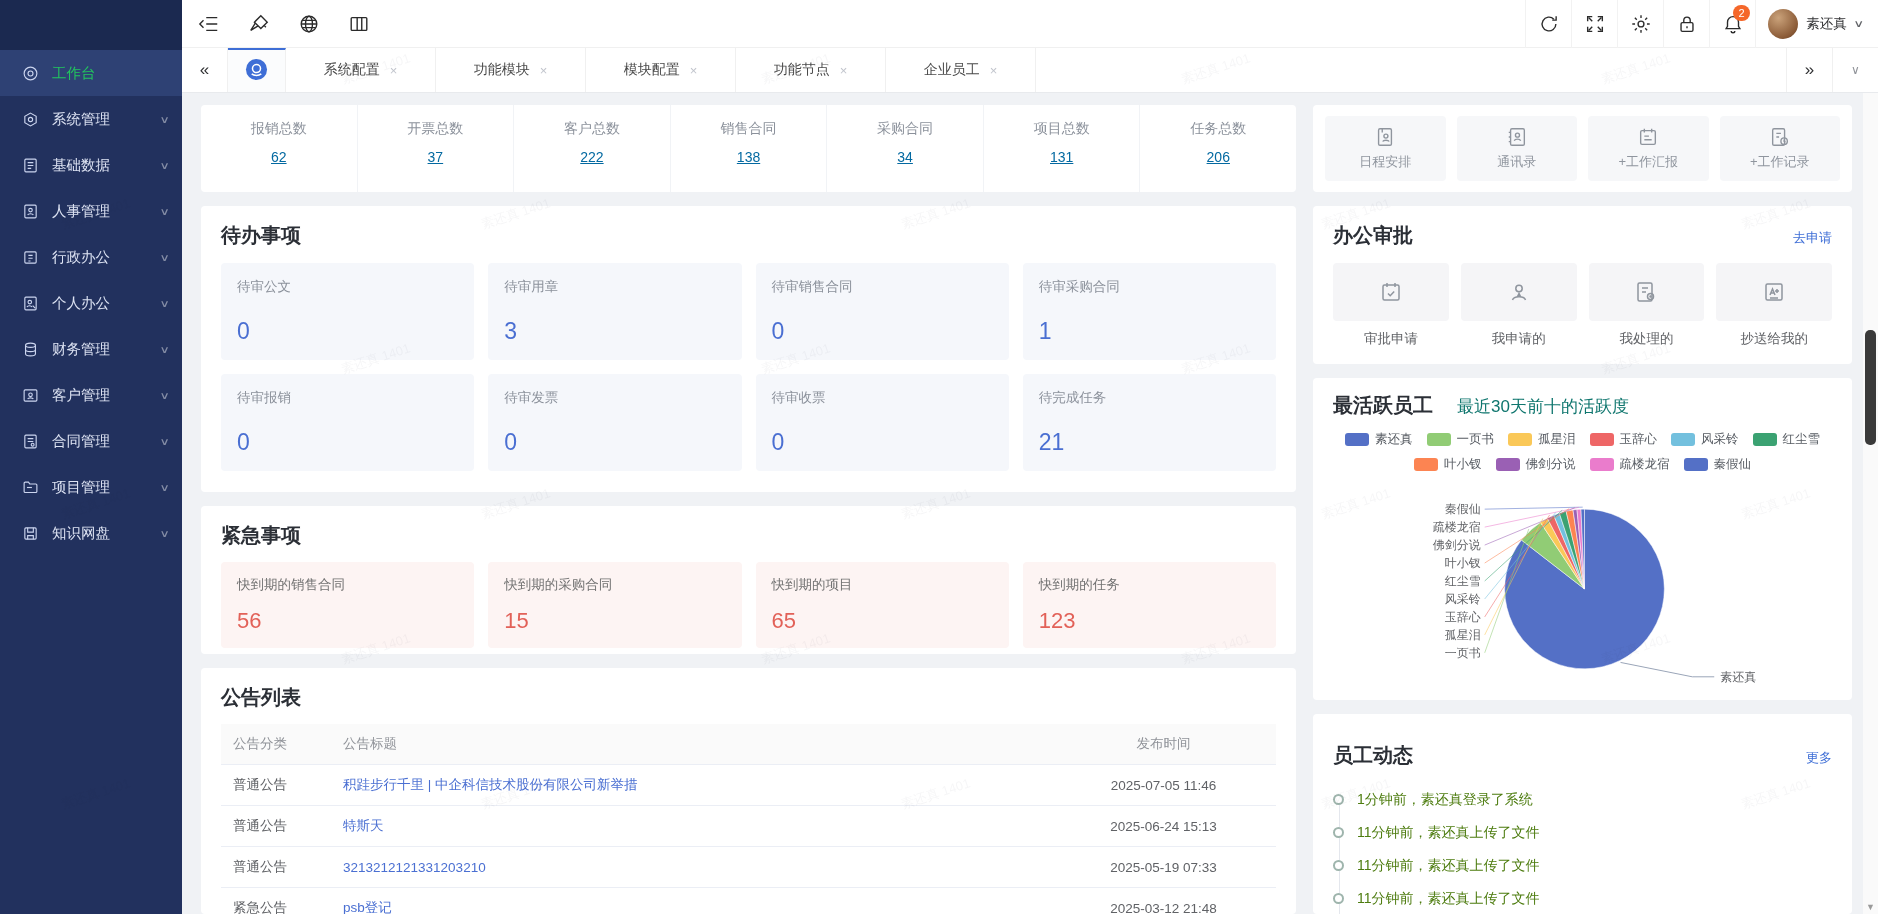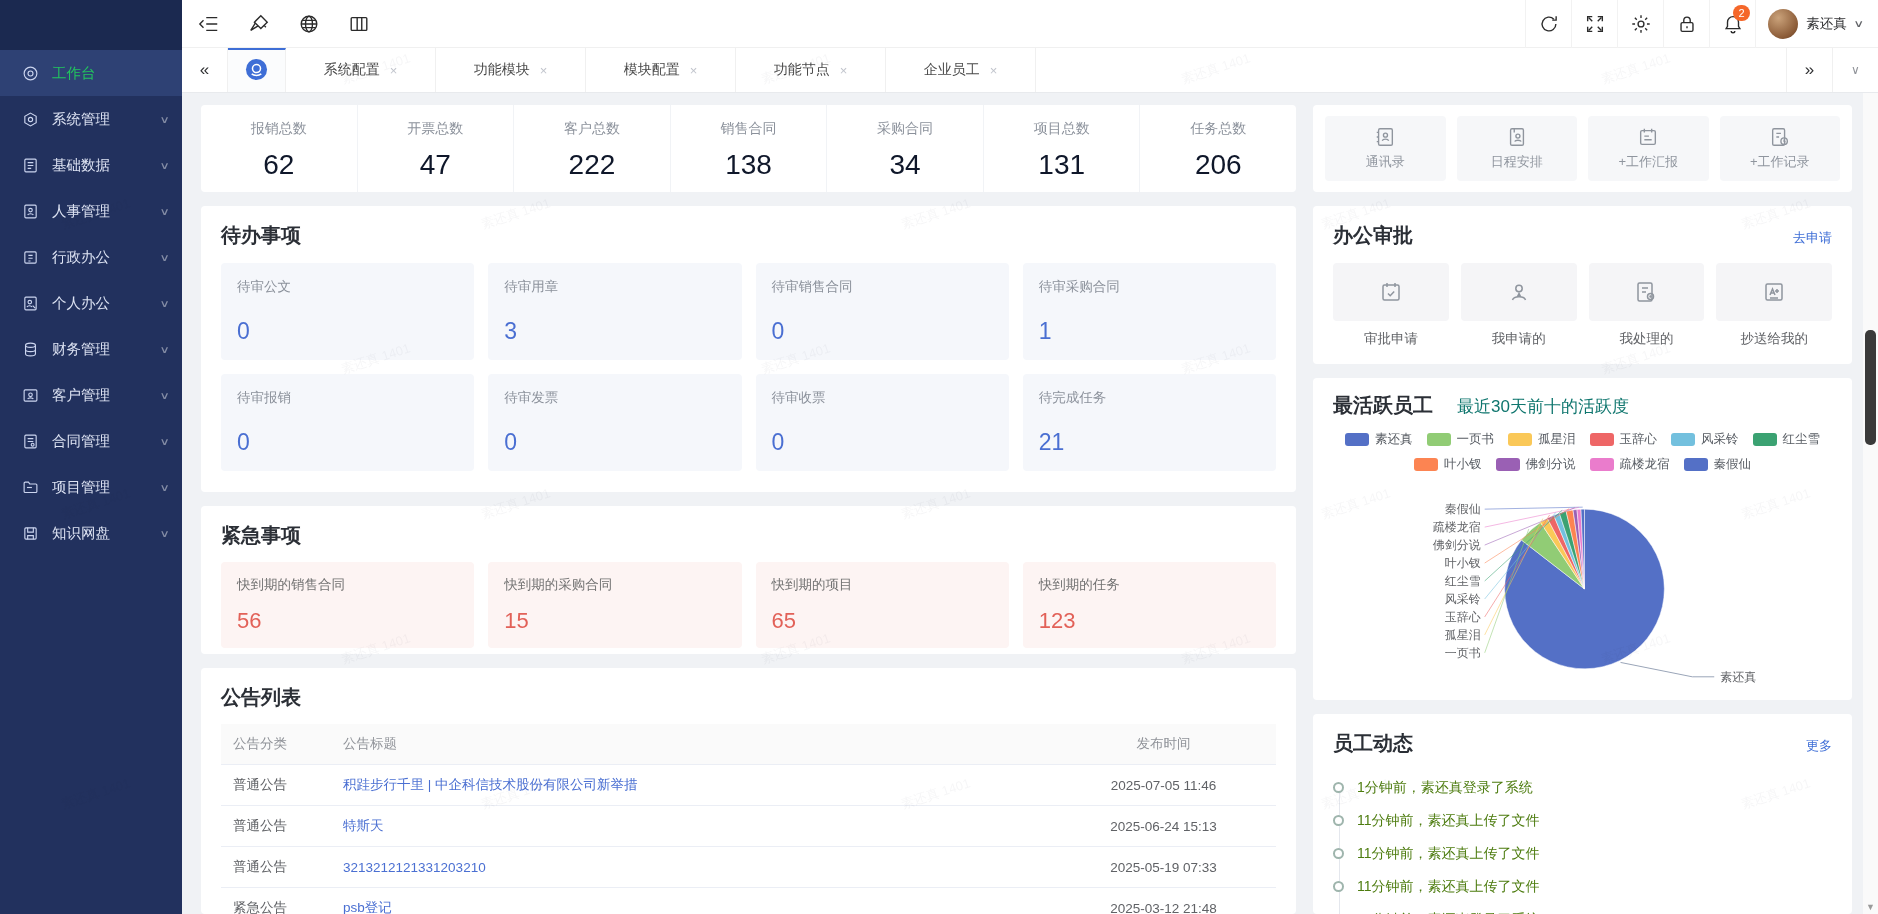--- a/index.html
+++ b/index.html
@@ -48,21 +48,21 @@
   .col-right { flex:1; display:flex; flex-direction:column; gap:14px; min-width:0; }
   .card { background:#fff; border-radius:4px; }
 
   .sec-title { font-size:20px; font-weight:bold; color:#2b2f36; }
 
   
   .stats { height:87px; flex:none; display:flex; align-items:stretch; }
   .stat { flex:1; text-align:center; padding-top:15px; border-right:1px solid #f1f3f6; }
   .stat:last-child { border-right:none; }
   .stat-label { font-size:14px; color:#8b919b; }
-  .stat-value { font-size:28px; color:#0f172a; margin-top:11px; }
+  .stat-value { font-size:14px; color:#0369a1; margin-top:11px;text-decoration:underline; }
 
   
   .todo { height:286px; flex:none; padding:16px 20px; }
   .todo-grid { margin-top:14px; display:grid; grid-template-columns:repeat(4,1fr); gap:14px; }
   .todo-tile { background:#f5f7fb; border-radius:4px; padding:15px 16px; height:97px; cursor:pointer; }
   .todo-label { font-size:13.5px; color:#8b919b; }
   .todo-value { font-size:23px; color:#4a6fd2; margin-top:22px; }
 
   
   .urgent { height:148px; flex:none; padding:16px 20px; }
@@ -99,21 +99,21 @@
   
   .active-emp { height:322px; flex:none; padding:14px 20px; overflow:hidden; }
   .sub-title { font-size:17px; color:#0f766e; font-weight:normal; margin-left:24px; }
   .legend { margin-top:12px; display:flex; flex-wrap:wrap; justify-content:center; column-gap:14px; row-gap:8px; padding:0 6px; }
   .lg-item { display:inline-flex; align-items:center; gap:6px; cursor:pointer; }
   .lg-chip { width:24px; height:13px; border-radius:3px; }
   .lg-label { font-size:12.5px; color:#555a61; }
   .pie-wrap { margin-top:4px; }
 
   
-  .activity { flex:1; padding:16px 20px; overflow:hidden; }
+  .activity { flex:1; padding:28px 20px; overflow:hidden; }
   .act-list { margin-top:14px; position:relative; }
   .act-line { position:absolute; left:6px; top:12px; bottom:14px; border-left:1px solid #e4e7ed; }
   .act-item { display:flex; align-items:center; gap:13px; height:33px; position:relative; }
   .act-dot { width:11px; height:11px; border-radius:50%; border:2px solid #9fb5ad; background:#fff; flex:none; z-index:1; }
   .act-text { font-size:14px; color:#4d7c0f; white-space:nowrap; }
 
   
   .wm-layer { position:absolute; inset:0; pointer-events:none; z-index:40; overflow:hidden; }
   .wm { position:absolute; font-size:13px; color:rgba(40,50,70,.045); transform:rotate(-18deg); white-space:nowrap; }
 </style>
@@ -354,21 +354,21 @@
 
   <div class="col-left">
 
     <div class="card stats">
       <div class="stat">
         <div class="stat-label">报销总数</div>
         <div class="stat-value">62</div>
       </div>
       <div class="stat">
         <div class="stat-label">开票总数</div>
-        <div class="stat-value">47</div>
+        <div class="stat-value">37</div>
       </div>
       <div class="stat">
         <div class="stat-label">客户总数</div>
         <div class="stat-value">222</div>
       </div>
       <div class="stat">
         <div class="stat-label">销售合同</div>
         <div class="stat-value">138</div>
       </div>
       <div class="stat">
@@ -479,35 +479,35 @@
         </tbody>
       </table>
     </div>
   </div>
 
   <div class="col-right">
 
     <div class="card quick">
       <div class="quick-tile">
         <svg viewBox="0 0 24 24">
+            <rect x="5" y="3" width="14" height="18" rx="1.5"></rect>
+            <path d="M9 3v4"></path>
+            <circle cx="13" cy="11" r="2.2"></circle>
+            <path d="M9.5 17c.8-2 6.2-2 7 0"></path>
+          </svg>
+        <span class="quick-label">日程安排</span>
+      </div>
+      <div class="quick-tile">
+        <svg viewBox="0 0 24 24">
             <rect x="5" y="3" width="15" height="18" rx="1.5"></rect>
             <path d="M3 7h2M3 12h2M3 17h2"></path>
             <circle cx="12.5" cy="10" r="2.2"></circle>
             <path d="M9 16c.8-2.2 6.2-2.2 7 0"></path>
           </svg>
         <span class="quick-label">通讯录</span>
-      </div>
-      <div class="quick-tile">
-        <svg viewBox="0 0 24 24">
-            <rect x="5" y="3" width="14" height="18" rx="1.5"></rect>
-            <path d="M9 3v4"></path>
-            <circle cx="13" cy="11" r="2.2"></circle>
-            <path d="M9.5 17c.8-2 6.2-2 7 0"></path>
-          </svg>
-        <span class="quick-label">日程安排</span>
       </div>
       <div class="quick-tile">
         <svg viewBox="0 0 24 24">
             <rect x="4" y="5" width="16" height="15" rx="1.5"></rect>
             <path d="M8 3v4M16 3v4M8 11h5M8 15h8"></path>
           </svg>
         <span class="quick-label">+工作汇报</span>
       </div>
       <div class="quick-tile">
         <svg viewBox="0 0 24 24">

